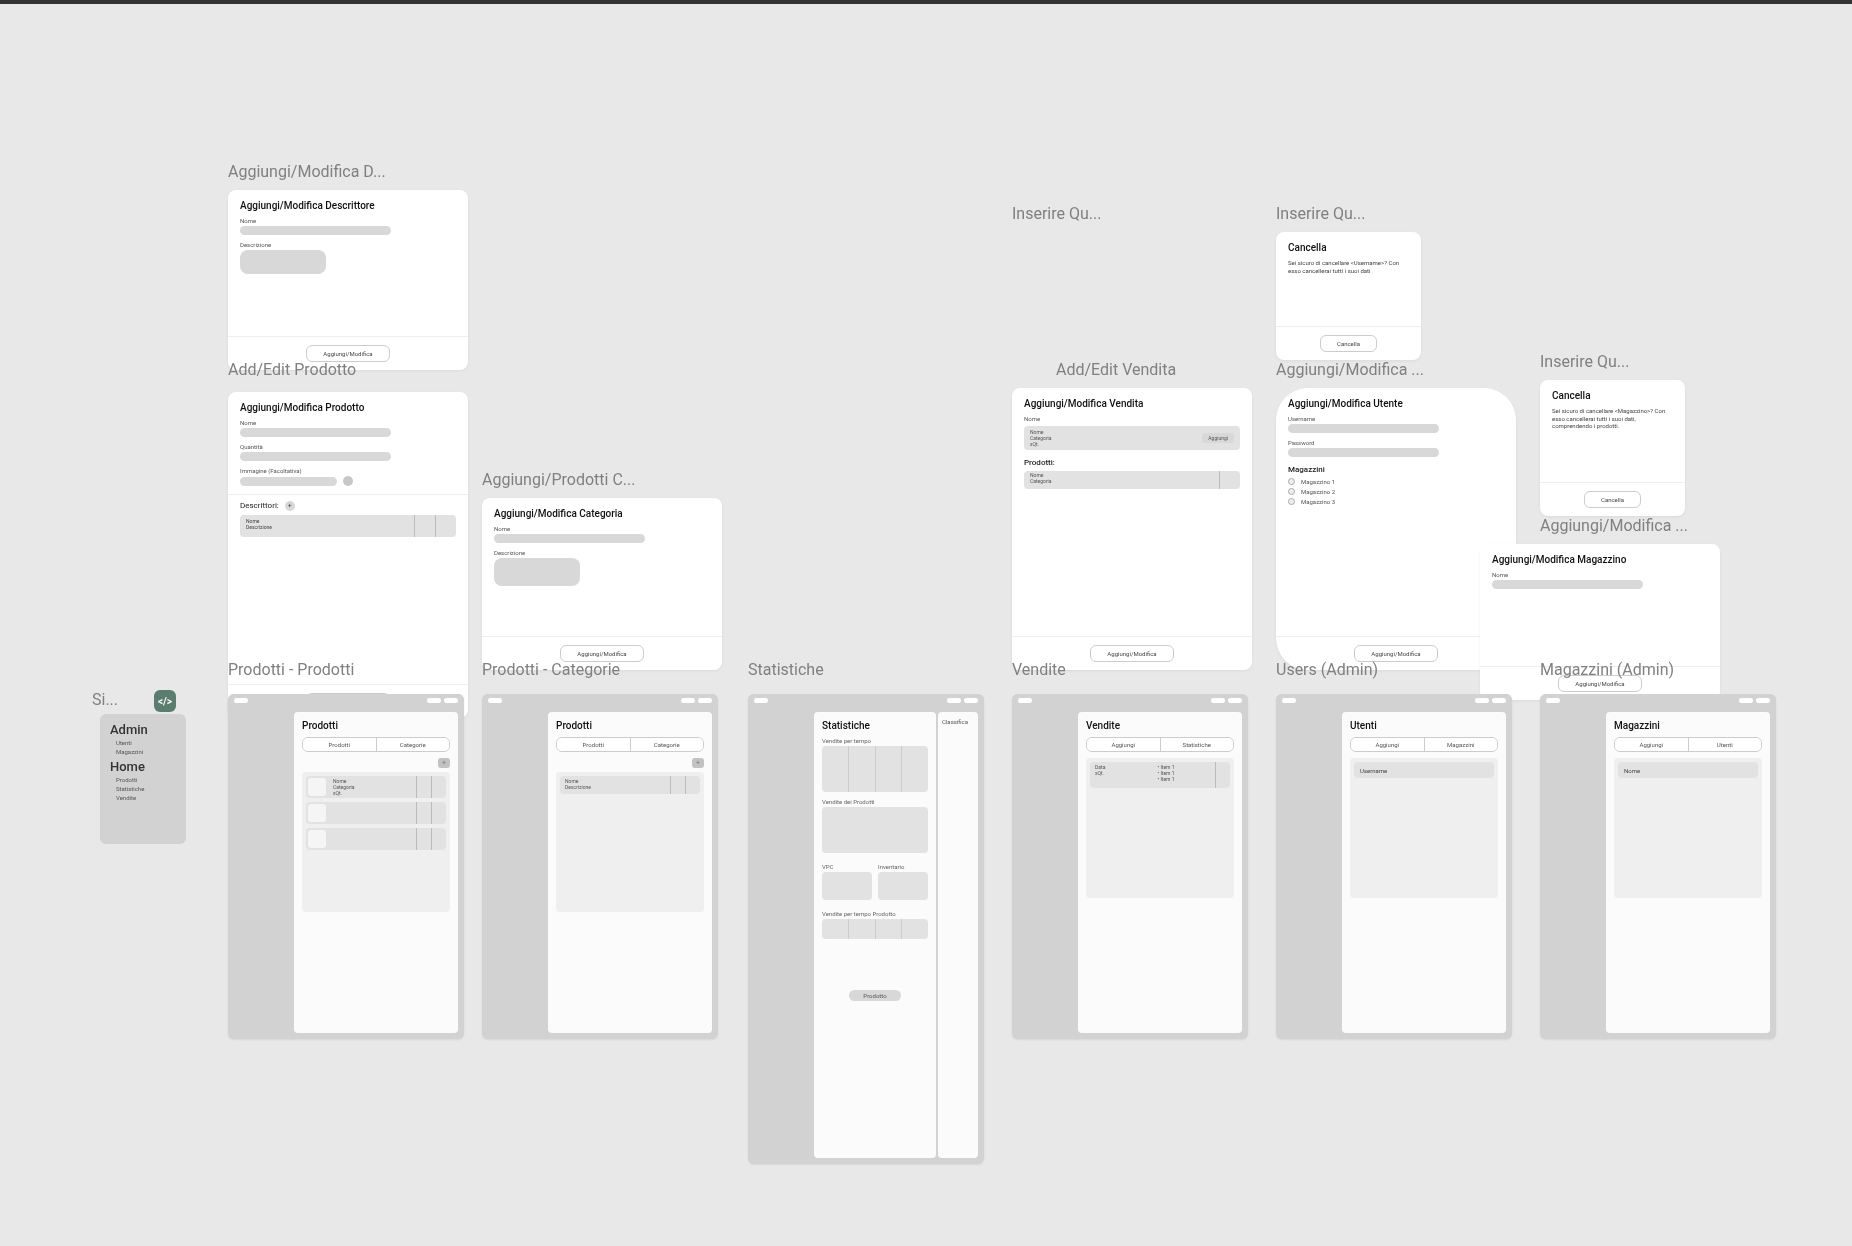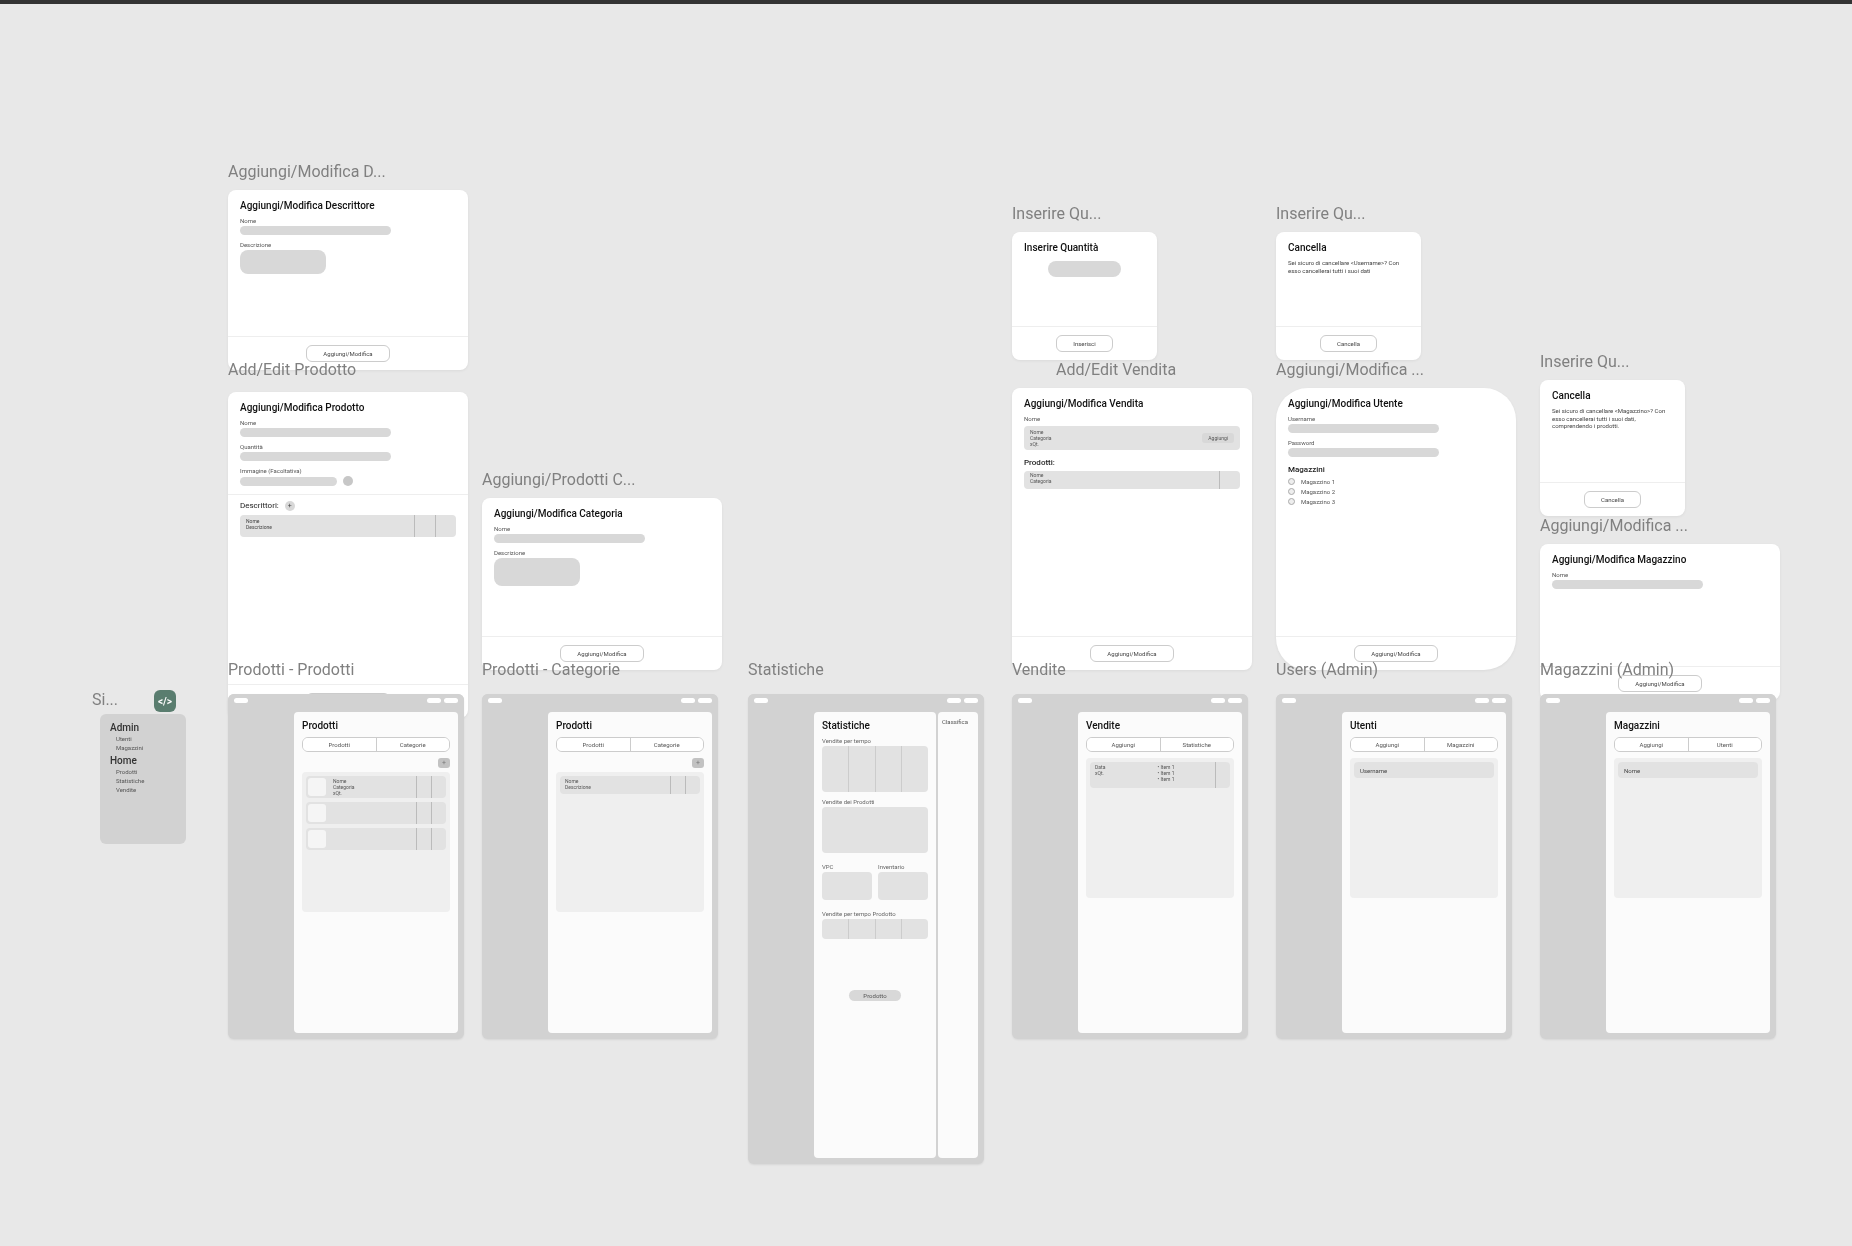--- a/index.html
+++ b/index.html
@@ -108,21 +108,21 @@
   .simple-row { background: #e2e2e2; border-radius: 4px; height: 16px; display: flex; align-items: center; padding: 0 6px; font-size: 6px; color: #444; margin-bottom: 4px; }
   .simple-row .end { margin-left: auto; width: 10px; height: 10px; }
   .chart-ph { background: #e2e2e2; border-radius: 4px; margin-bottom: 6px; }
   .mini-row { display: flex; gap: 6px; }
   .mini-row .chart-ph { flex: 1; height: 28px; }
   .stat-label { font-size: 6px; color: #666; margin: 4px 0 2px; }
   .pill-btn { background: #d8d8d8; border-radius: 999px; font-size: 6px; color: #555; padding: 2px 14px; display: inline-block; }
 
   
   .side-card { position: absolute; background: #d2d2d2; border-radius: 6px; padding: 8px 10px; font-size: 7px; color: #333; }
-  .side-card .hdr { font-weight: 500; font-size: 10px; }
+  .side-card .hdr { font-weight: 500; font-size: 13px; }
   .side-card .item { font-size: 6px; color: #555; margin: 2px 0 2px 6px; }
   .code-badge {
     position: absolute;
     width: 22px; height: 22px;
     background: #5a7d6f;
     border-radius: 6px;
     display:flex; align-items:center; justify-content:center;
     color:#fff; font-size:10px; font-weight:600;
   }
 </style>
@@ -200,29 +200,20 @@
       <div class="pill" style="width:70%;"></div>
       <div class="fl">Descrizione</div>
       <div class="pill" style="width:40%; height:28px; border-radius:8px;"></div>
     </div>
     <div class="modal-footer">
       <div class="btn-outline">Aggiungi/Modifica</div>
     </div>
   </div>
 
   <div class="frame-title" style="left:1012px; top:200px;">Inserire Qu...</div>
-  <div class="modal" style="left:1012px; top:228px; width:145px; height:128px;">
-    <div class="modal-body" style="text-align:center;">
-      <div class="modal-h" style="text-align:left;">Inserire Quantità</div>
-      <div class="pill" style="width:60%; height:16px; margin:8px auto; border-radius:999px;"></div>
-    </div>
-    <div class="modal-footer">
-      <div class="btn-outline">Inserisci</div>
-    </div>
-  </div>
 
   <div class="frame-title" style="left:1276px; top:200px;">Inserire Qu...</div>
   <div class="modal" style="left:1276px; top:228px; width:145px; height:128px;">
     <div class="modal-body">
       <div class="modal-h">Cancella</div>
       <div class="small-text">Sei sicuro di cancellare &lt;Username&gt;? Con esso cancellerai tutti i suoi dati</div>
     </div>
     <div class="modal-footer">
       <div class="btn-outline">Cancella</div>
     </div>
@@ -288,21 +279,21 @@
           <div class="radio-dot"></div>
           <span>Magazzino 3</span>
         </div>
     </div>
     <div class="modal-footer">
       <div class="btn-outline">Aggiungi/Modifica</div>
     </div>
   </div>
 
   <div class="frame-title" style="left:1540px; top:512px;">Aggiungi/Modifica ...</div>
-  <div class="modal" style="left:1540px; top:540px; width:240px; height:156px;gap:16px;">
+  <div class="modal" style="left:1480px; top:540px; width:240px; height:156px;gap:16px;">
     <div class="modal-body">
       <div class="modal-h">Aggiungi/Modifica Magazzino</div>
       <div class="fl">Nome</div>
       <div class="pill" style="width:70%;"></div>
     </div>
     <div class="modal-footer">
       <div class="btn-outline">Aggiungi/Modifica</div>
     </div>
   </div>
 

